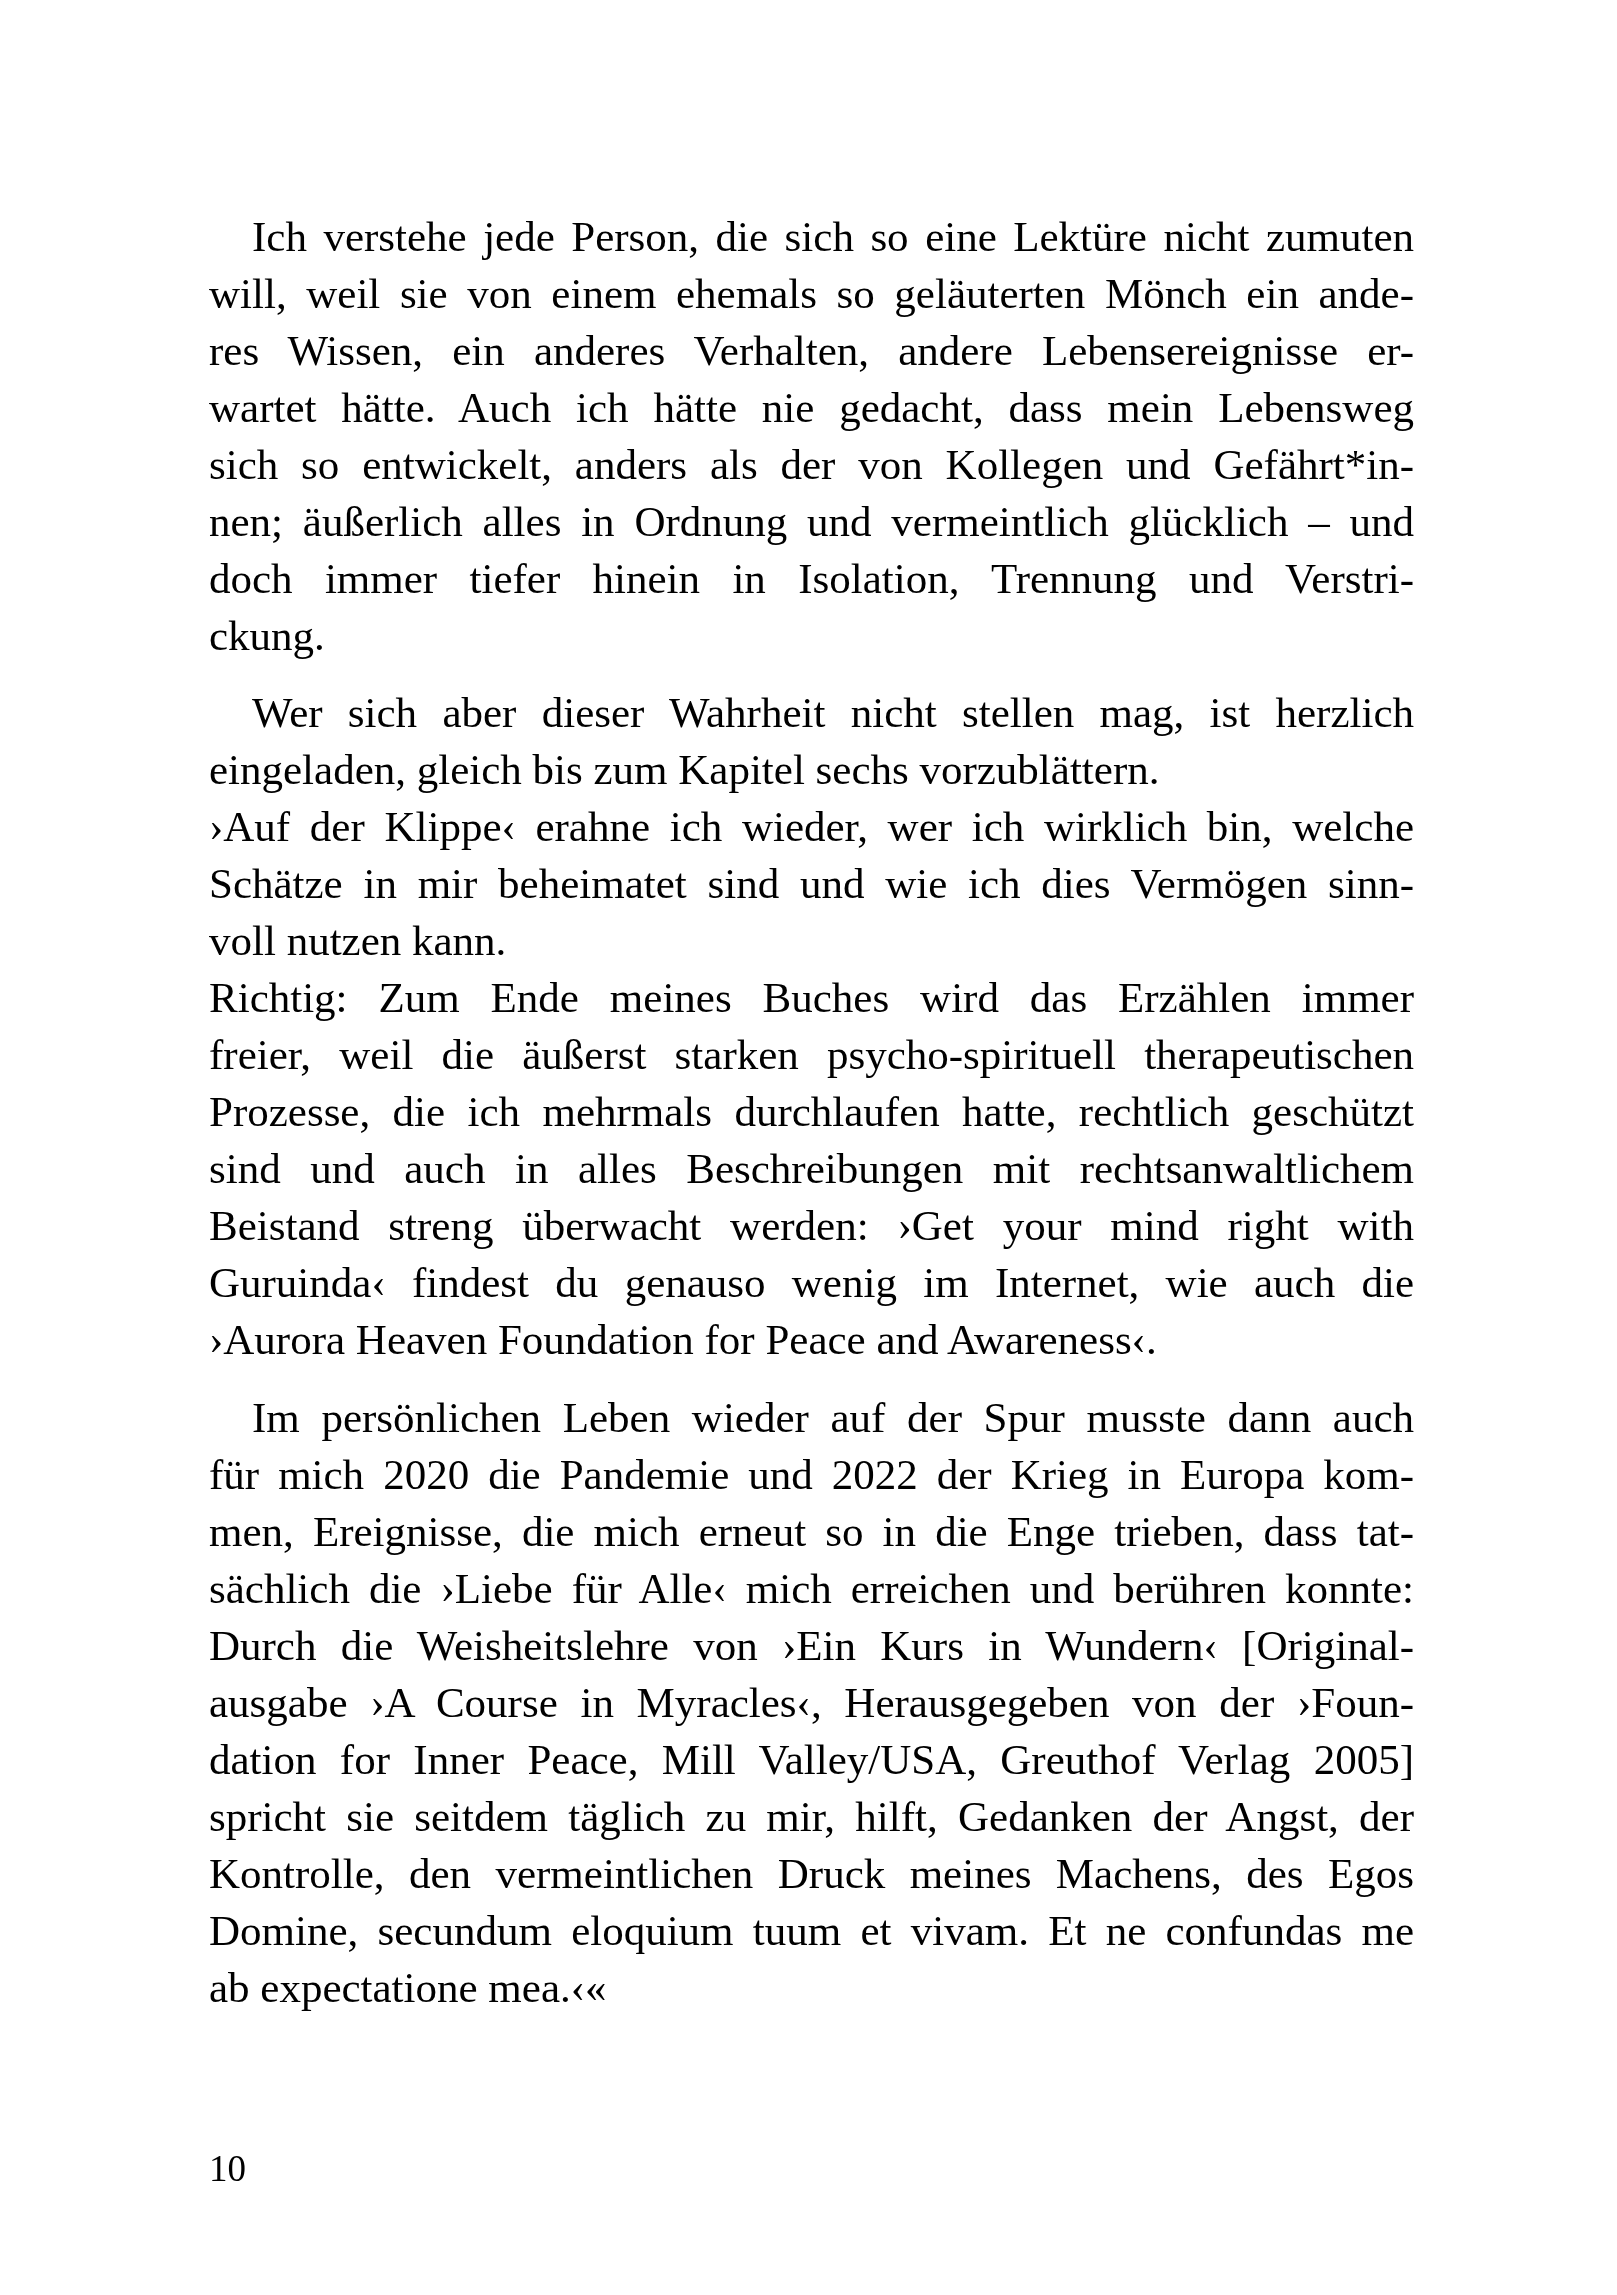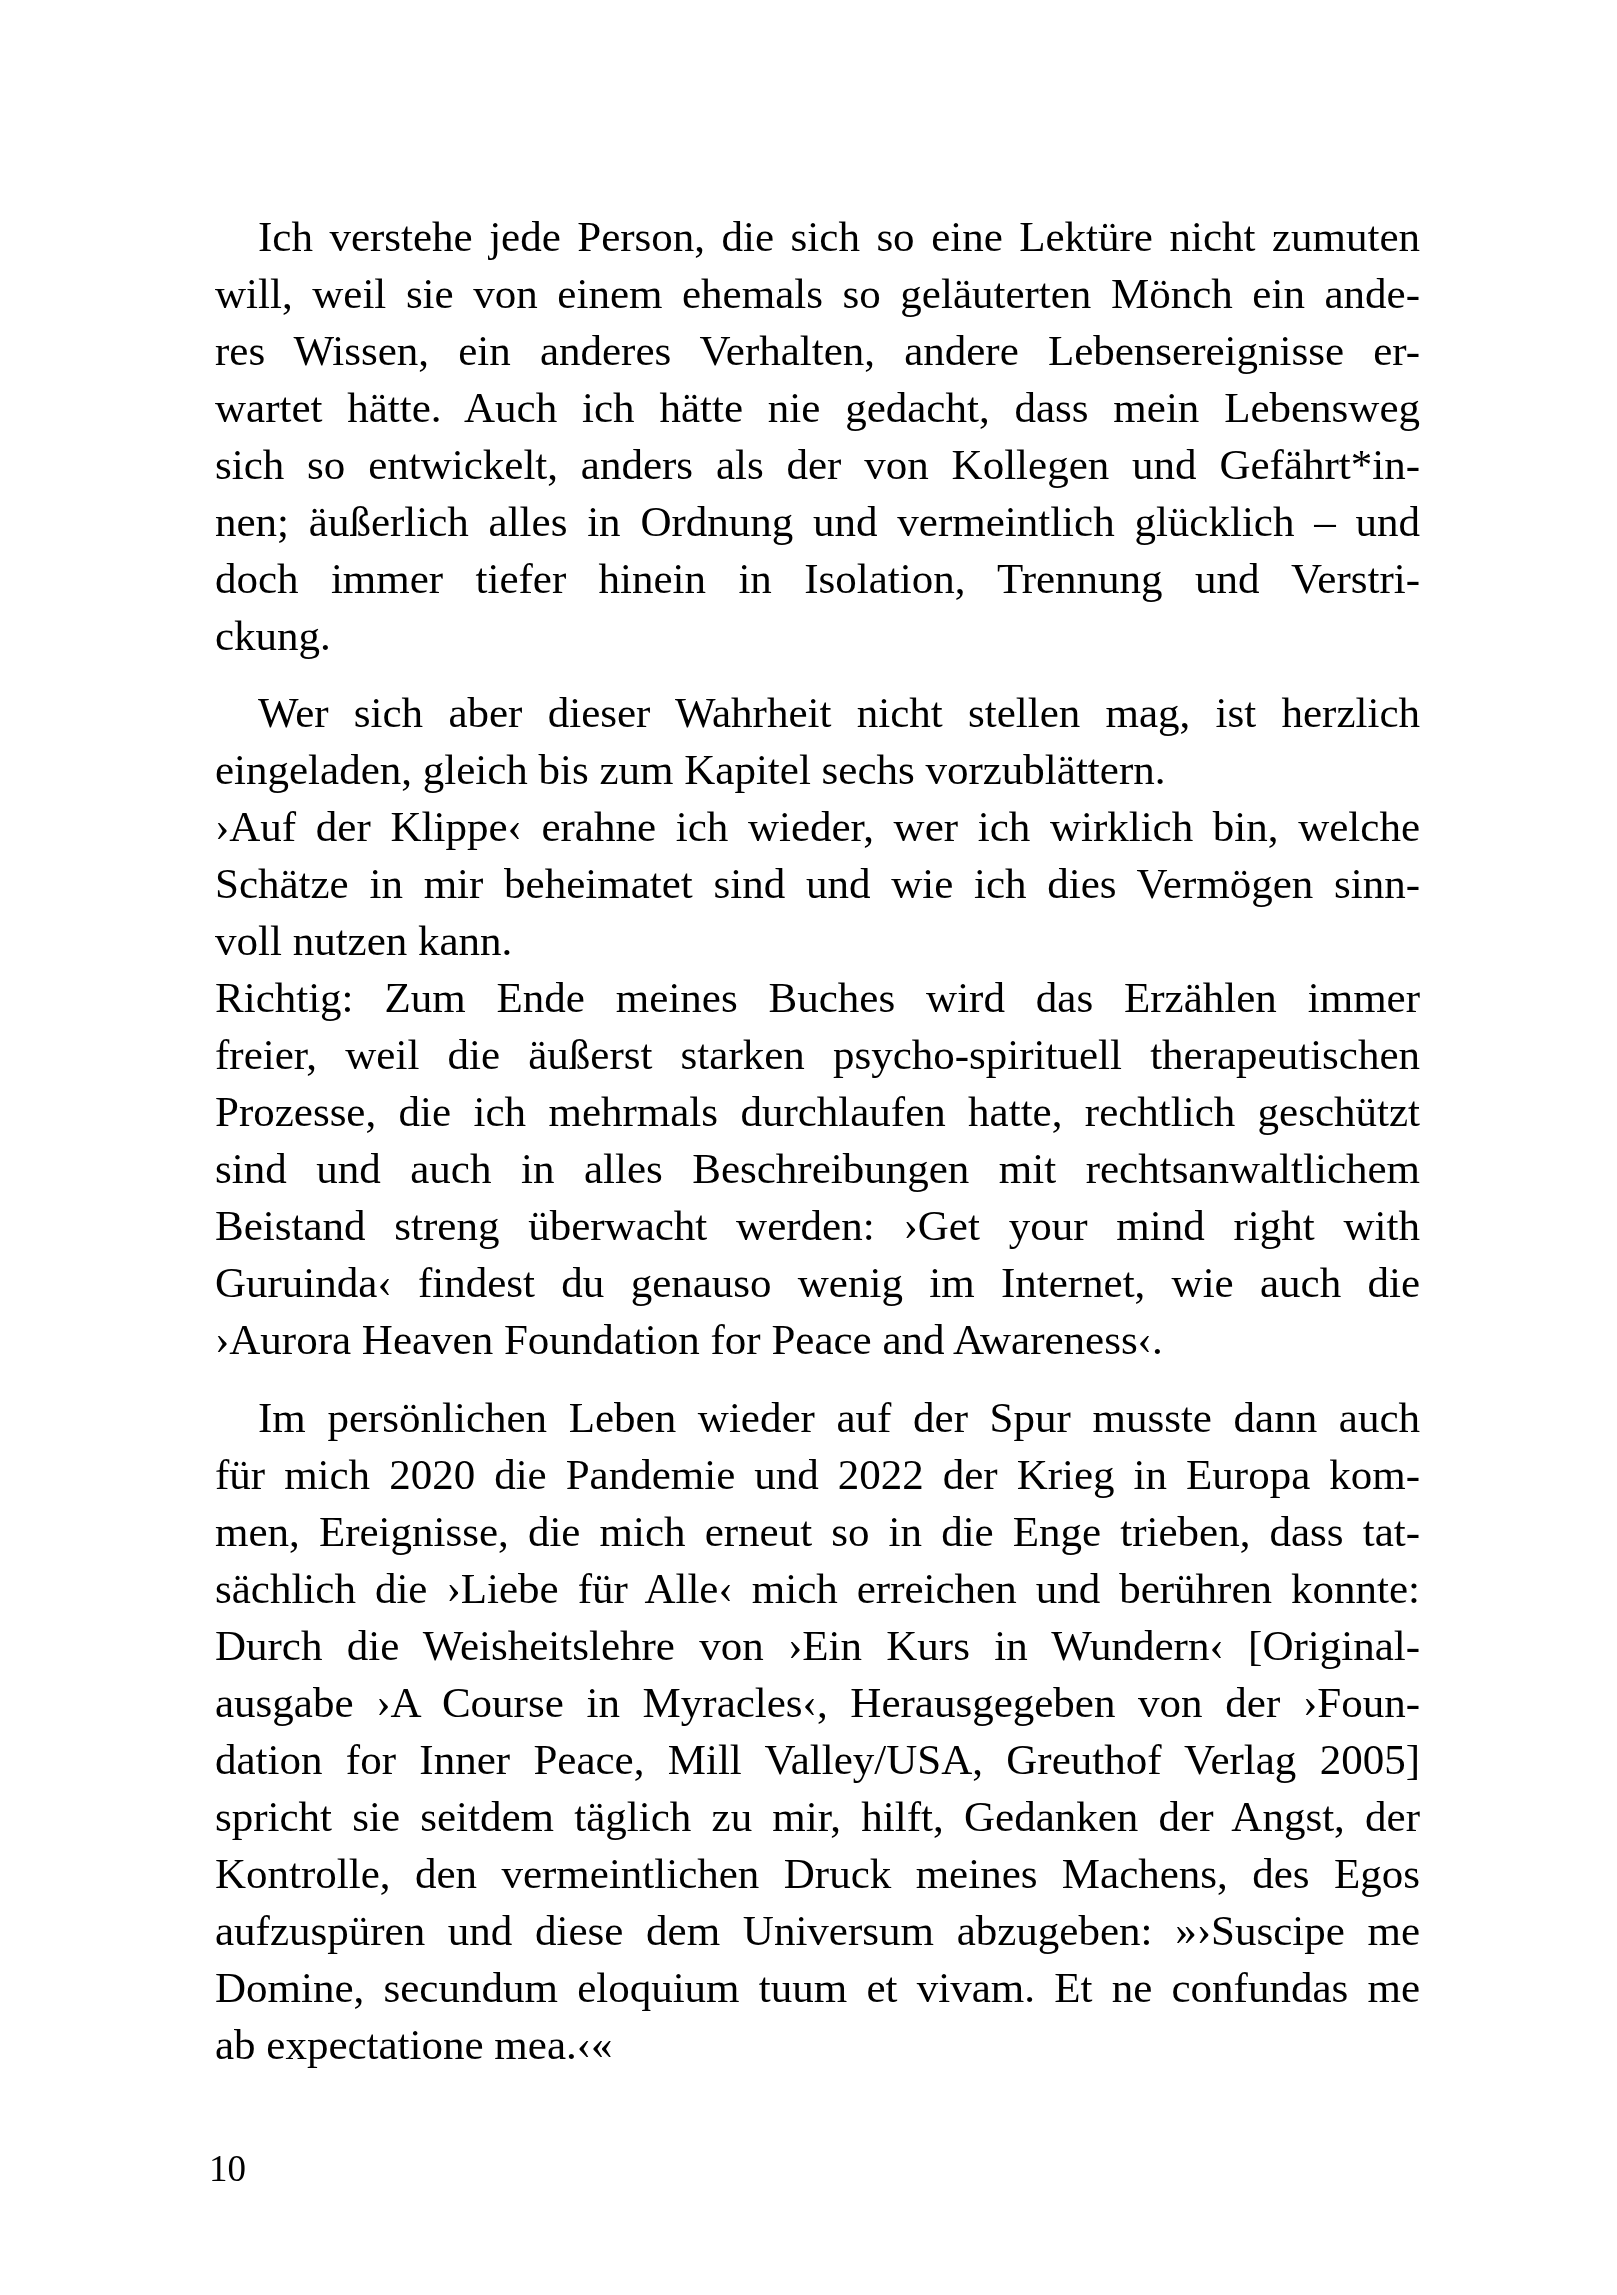--- a/index.html
+++ b/index.html
@@ -13,21 +13,20 @@
       position: relative;
       overflow: hidden;
       font-family: "Liberation Serif", "DejaVu Serif", serif;
       color: #000000;
     }
     .text-block {
       position: absolute;
       left: 209px;
       top: 208px;
       width: 1205px;
-      margin-left: 6px;
     }
     .line {
       display: block;
       font-size: 43px;
       line-height: 57px;
       height: 57px;
       white-space: nowrap;
       text-align: justify;
       text-align-last: justify;
     }
@@ -93,20 +92,19 @@
   <div>
     <span class="line indent">Im persönlichen Leben wieder auf der Spur musste dann auch</span>
     <span class="line">für mich 2020 die Pandemie und 2022 der Krieg in Europa kom-</span>
     <span class="line">men, Ereignisse, die mich erneut so in die Enge trieben, dass tat-</span>
     <span class="line">sächlich die ›Liebe für Alle‹ mich erreichen und berühren konnte:</span>
     <span class="line">Durch die Weisheitslehre von ›Ein Kurs in Wundern‹ [Original-</span>
     <span class="line">ausgabe ›A Course in Myracles‹, Herausgegeben von der ›Foun-</span>
     <span class="line">dation for Inner Peace, Mill Valley/USA, Greuthof Verlag 2005]</span>
     <span class="line">spricht sie seitdem täglich zu mir, hilft, Gedanken der Angst, der</span>
     <span class="line">Kontrolle, den vermeintlichen Druck meines Machens, des Egos</span>
-    <span class="line">aufzuspüren und diese dem Universum abzugeben: »›Suscipe me</span>
     <span class="line">Domine, secundum eloquium tuum et vivam. Et ne confundas me</span>
     <span class="line last">ab expectatione mea.‹«</span>
   </div>
 </div>
 
 <div class="page-number">10</div>
 
 
 </body></html>

